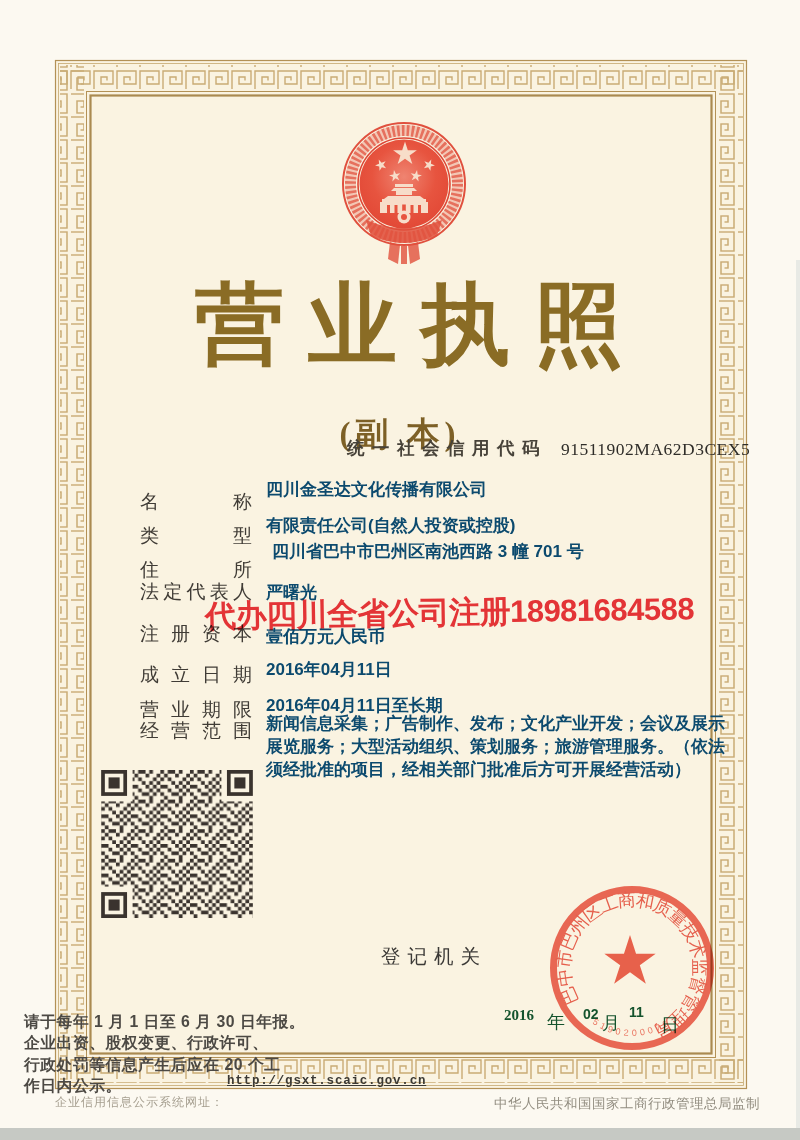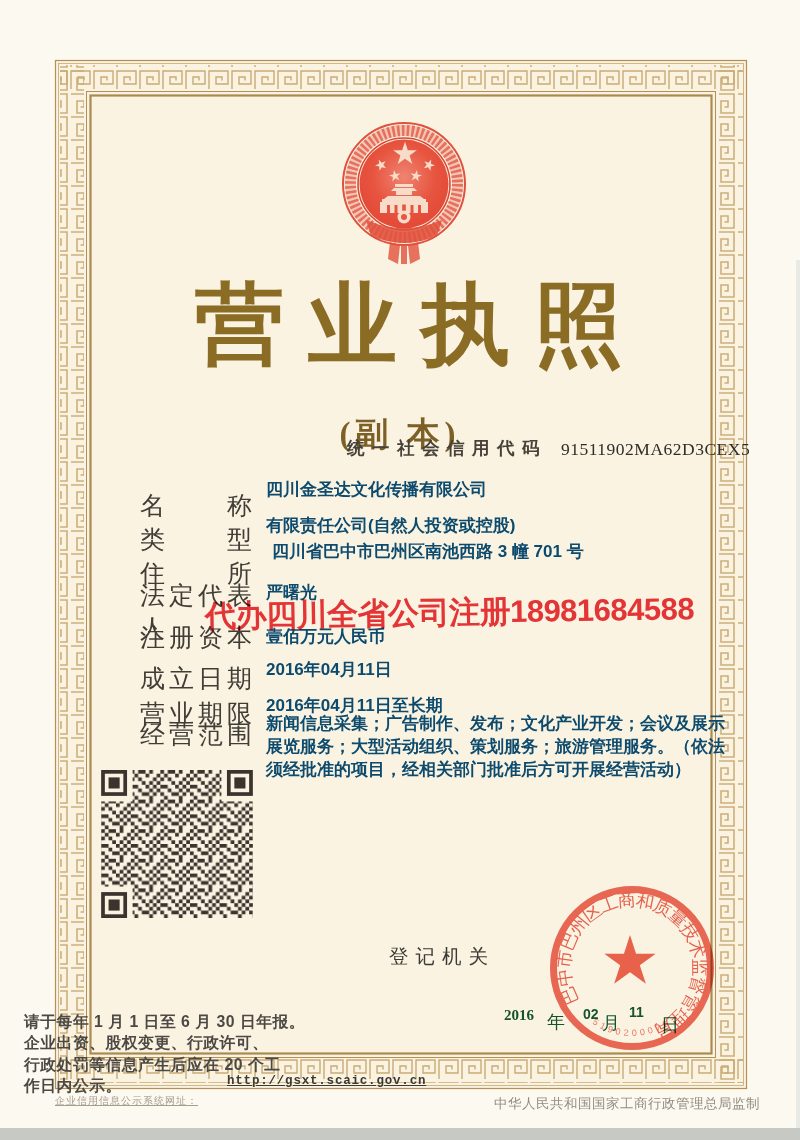--- a/index.html
+++ b/index.html
@@ -7,31 +7,31 @@
   #doc{position:relative;width:800px;height:1140px;}
   #paper{position:absolute;left:0;top:0;width:800px;height:1128px;background:#fcf9f1;}
   .edge-right{position:absolute;right:0;top:260px;width:4px;height:868px;background:#e8eae5;}
   svg.frame{position:absolute;left:0;top:0;}
   .emblem{position:absolute;left:331px;top:114px;width:146px;height:156px;}
   .title{position:absolute;left:195px;top:281px;font-family:"Liberation Serif",serif;font-weight:bold;font-size:89px;line-height:1;letter-spacing:24px;color:#8a6c25;white-space:nowrap;}
   .subtitle{position:absolute;left:0;top:381px;width:800px;text-align:center;font-family:"Liberation Serif",serif;font-weight:bold;font-size:33px;letter-spacing:5px;color:#7d6026;margin-top:31px;}
   .credit{position:absolute;left:347px;top:436px;display:flex;align-items:flex-end;gap:14px;white-space:nowrap;}
   .credit .clabel{font-size:17.5px;font-weight:bold;letter-spacing:7.5px;color:#474239;}
   .credit .ccode{font-family:"Liberation Serif",serif;font-size:17.5px;letter-spacing:.5px;color:#2f2d29;}
-  .lab{position:absolute;left:140px;width:112px;font-family:"Liberation Serif",serif;font-size:25px;color:#403c36;text-align:justify;text-align-last:justify;-moz-text-align-last:justify;white-space:normal;}
+  .lab{position:absolute;left:140px;width:112px;font-family:"Liberation Serif",serif;font-size:19px;color:#403c36;text-align:justify;text-align-last:justify;-moz-text-align-last:justify;white-space:normal;}
   .val{position:absolute;left:266px;font-size:17px;font-weight:bold;color:#0c4a6e;white-space:nowrap;}
   .val.wrap{width:472px;white-space:normal;line-height:23px;}
   .watermark{position:absolute;left:205px;top:592px;font-size:31px;font-weight:bold;color:#e6242c;letter-spacing:-.5px;transform:rotate(-0.9deg);opacity:.92;mix-blend-mode:multiply;white-space:nowrap;}
   .qr{position:absolute;left:101px;top:770px;width:152px;height:148px;}
-  .reg-label{position:absolute;left:381px;top:943px;font-family:"Liberation Serif",serif;font-size:19.5px;letter-spacing:7px;color:#3b3936;white-space:nowrap;margin-left:8px;}
+  .reg-label{position:absolute;left:381px;top:943px;font-family:"Liberation Serif",serif;font-size:19.5px;letter-spacing:7px;color:#3b3936;white-space:nowrap;}
   .dpart{position:absolute;font-family:"Liberation Serif",serif;color:#14532d;}
   .d-num{font-weight:bold;}
   .seal{position:absolute;left:544px;top:880px;width:176px;height:176px;mix-blend-mode:multiply;opacity:.93;}
   .notice{position:absolute;left:24px;font-size:15.8px;font-weight:600;color:#4c4944;letter-spacing:.5px;white-space:nowrap;}
-  .site-label{position:absolute;left:55px;top:1094px;font-family:"Liberation Serif",serif;font-size:10px;letter-spacing:1px;color:#a59e8f;white-space:nowrap;text-decoration:underline;}
+  .site-label{position:absolute;left:55px;top:1094px;font-family:"Liberation Serif",serif;font-size:12px;letter-spacing:1px;color:#a59e8f;white-space:nowrap;}
   .site-url{position:absolute;left:227px;top:1074px;font-family:"Liberation Mono",monospace;font-size:12.5px;font-weight:bold;letter-spacing:.8px;color:#3b3934;white-space:nowrap;text-decoration:underline;}
   .publisher{position:absolute;left:494px;top:1095px;font-family:"Liberation Serif",serif;font-size:13.5px;letter-spacing:.5px;color:#928d80;white-space:nowrap;}
 </style>
 </head>
 <body>
 
 <div id="doc">
   <div id="paper"></div>
   <div class="edge-right"></div>
 

